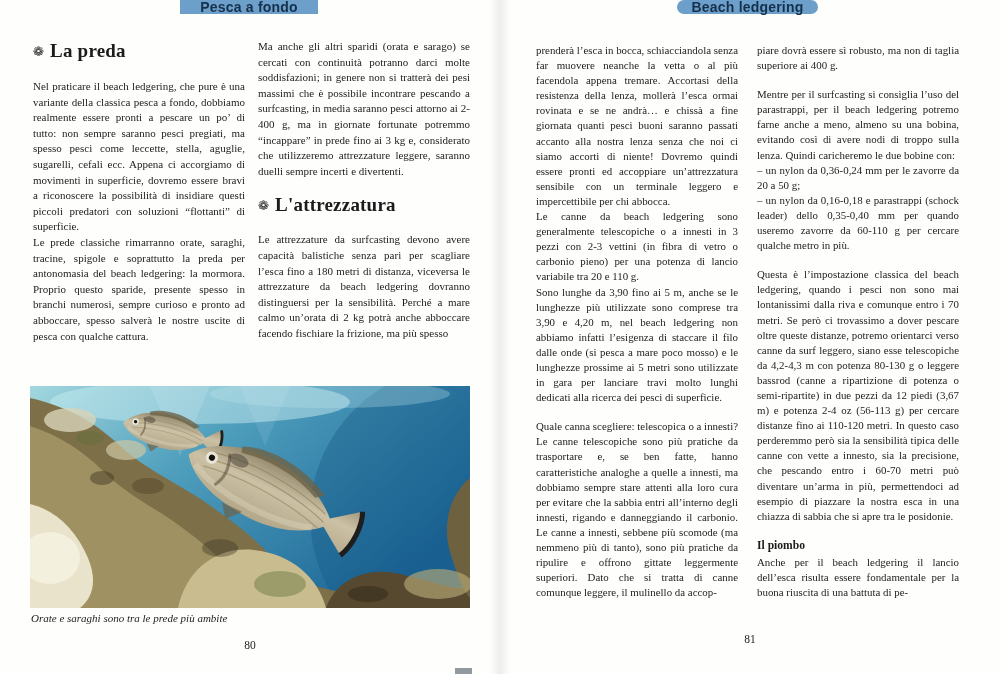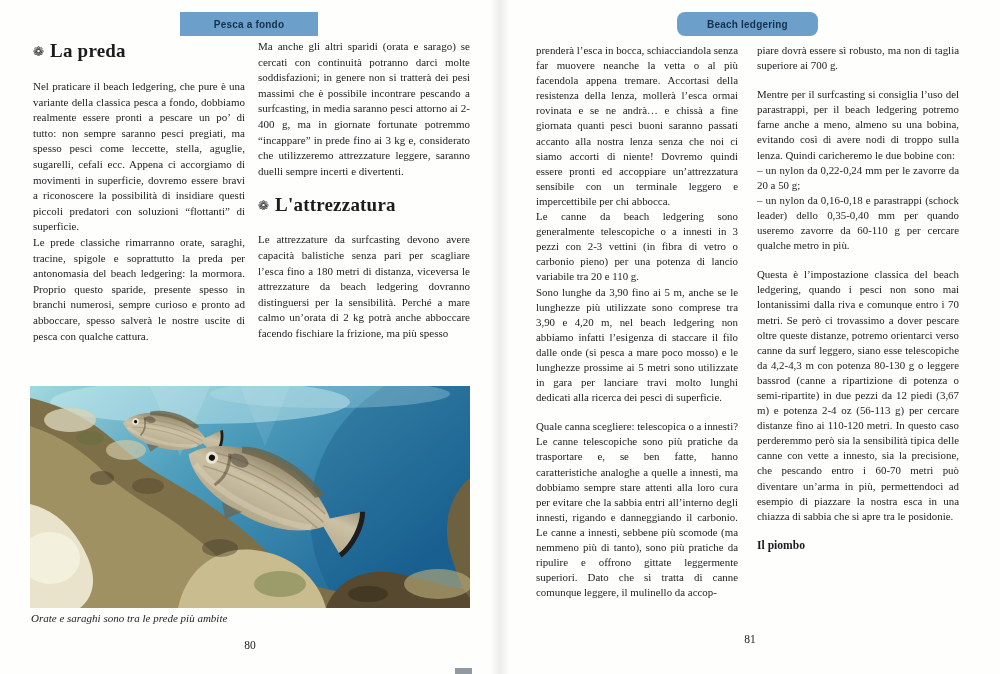--- a/index.html
+++ b/index.html
@@ -9,24 +9,24 @@
     background:#fefefd;
     font-family:"Liberation Serif", serif;
     color:#1c1c1c;
   }
   .gutter {
     position:absolute; left:490px; top:0; width:20px; height:674px;
     background:linear-gradient(90deg, rgba(90,90,90,0) 0%, rgba(90,90,90,.10) 50%, rgba(90,90,90,0) 100%);
     pointer-events:none;
   }
   .tab {
-    position:absolute; top:12px; height:24px;
+    position:absolute; top:0; height:14px;
     display:flex; align-items:center; justify-content:center;
     font-family:"Liberation Sans", sans-serif;
-    font-weight:bold; font-size:10px; color:#16304c;
+    font-weight:bold; font-size:14px; color:#16304c;
     letter-spacing:.2px;
   }
   .tab-left  { left:180px; width:138px; }
   .tab-right { left:677px; width:141px;border-radius:8px; }
   .col { position:absolute; text-align:justify; }
   .col-left  { font-size:11px;   line-height:15.6px; }
   .col-right { font-size:10.9px; line-height:15.1px; }
   .colL1 { left:33px;  top:37px; width:212px; }
   .colL2 { left:258px; top:39px; width:212px; }
   .colR1 { left:536px; top:43px; width:202px; }
@@ -149,25 +149,26 @@
   <div class="col col-right colR1">
 
   <p class="para">prenderà l’esca in bocca, schiacciandola senza far muovere neanche la vetta o al più facendola appena tremare. Accortasi della resistenza della lenza, mollerà l’esca ormai rovinata e se ne andrà… e chissà a fine giornata quanti pesci buoni saranno passati accanto alla nostra lenza senza che noi ci siamo accorti di niente! Dovremo quindi essere pronti ed accoppiare un’attrezzatura sensibile con un terminale leggero e impercettibile per chi abbocca.</p>
       <p class="para">Le canne da beach ledgering sono generalmente telescopiche o a innesti in 3 pezzi con 2-3 vettini (in fibra di vetro o carbonio pieno) per una potenza di lancio variabile tra 20 e 110 g.</p>
       <p class="para">Sono lunghe da 3,90 fino ai 5 m, anche se le lunghezze più utilizzate sono comprese tra 3,90 e 4,20 m, nel beach ledgering non abbiamo infatti l’esigenza di staccare il filo dalle onde (si pesca a mare poco mosso) e le lunghezze prossime ai 5 metri sono utilizzate in gara per lanciare travi molto lunghi dedicati alla ricerca dei pesci di superficie.</p>
       <p class="para gap">Quale canna scegliere: telescopica o a innesti? Le canne telescopiche sono più pratiche da trasportare e, se ben fatte, hanno caratteristiche analoghe a quelle a innesti, ma dobbiamo sempre stare attenti alla loro cura per evitare che la sabbia entri all’interno degli innesti, rigando e danneggiando il carbonio. Le canne a innesti, sebbene più scomode (ma nemmeno più di tanto), sono più pratiche da ripulire e offrono gittate leggermente superiori. Dato che si tratta di canne comunque leggere, il mulinello da accop-</p>
     </div>
 
   <div class="col col-right colR2">
 
-  <p class="para">piare dovrà essere sì robusto, ma non di taglia superiore ai 700 g.</p>
+  <p class="para">piare dovrà essere sì robusto, ma non di taglia superiore ai 400 g.</p>
       <p class="para gap">Mentre per il surfcasting si consiglia l’uso del parastrappi, per il beach ledgering potremo farne anche a meno, almeno su una bobina, evitando così di avere nodi di troppo sulla lenza. Quindi caricheremo le due bobine con:</p>
-      <p class="para">– un nylon da 0,22-0,24 mm per le zavorre da 20 a 50 g;</p>
+      <p class="para">– un nylon da 0,36-0,24 mm per le zavorre da 20 a 50 g;</p>
       <p class="para">– un nylon da 0,16-0,18 e parastrappi (schock leader) dello 0,35-0,40 mm per quando useremo zavorre da 60-110 g per cercare qualche metro in più.</p>
       <p class="para gap">Questa è l’impostazione classica del beach ledgering, quando i pesci non sono mai lontanissimi dalla riva e comunque entro i 70 metri. Se però ci trovassimo a dover pescare oltre queste distanze, potremo orientarci verso canne da surf leggero, siano esse telescopiche da 4,2-4,3 m con potenza 80-130 g o leggere bassrod (canne a ripartizione di potenza o semi-ripartite) in due pezzi da 12 piedi (3,67 m) e potenza 2-4 oz (56-113 g) per cercare distanze fino ai 110-120 metri. In questo caso perderemmo però sia la sensibilità tipica delle canne con vette a innesto, sia la precisione, che pescando entro i 60-70 metri può diventare un’arma in più, permettendoci ad esempio di piazzare la nostra esca in una chiazza di sabbia che si apre tra le posidonie.</p>
       <p class="para gap subheading">Il piombo</p>
+      <p class="para">Anche per il beach ledgering il lancio dell’esca risulta essere fondamentale per la buona riuscita di una battuta di pe-</p>
     </div>
 
   <div class="pagenum pn-right">81</div>
 
   <div class="gutter"></div>
   <div class="scan-mark"></div>
 </div>
 
 </body></html>

